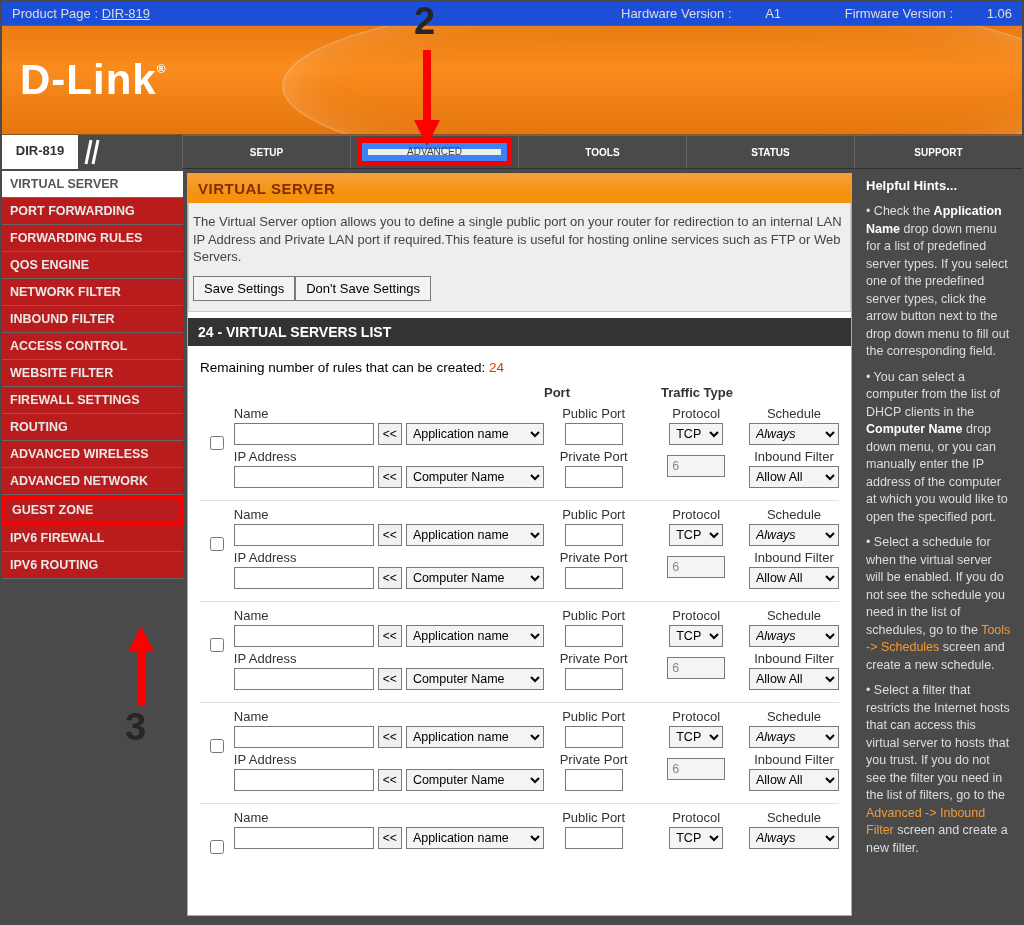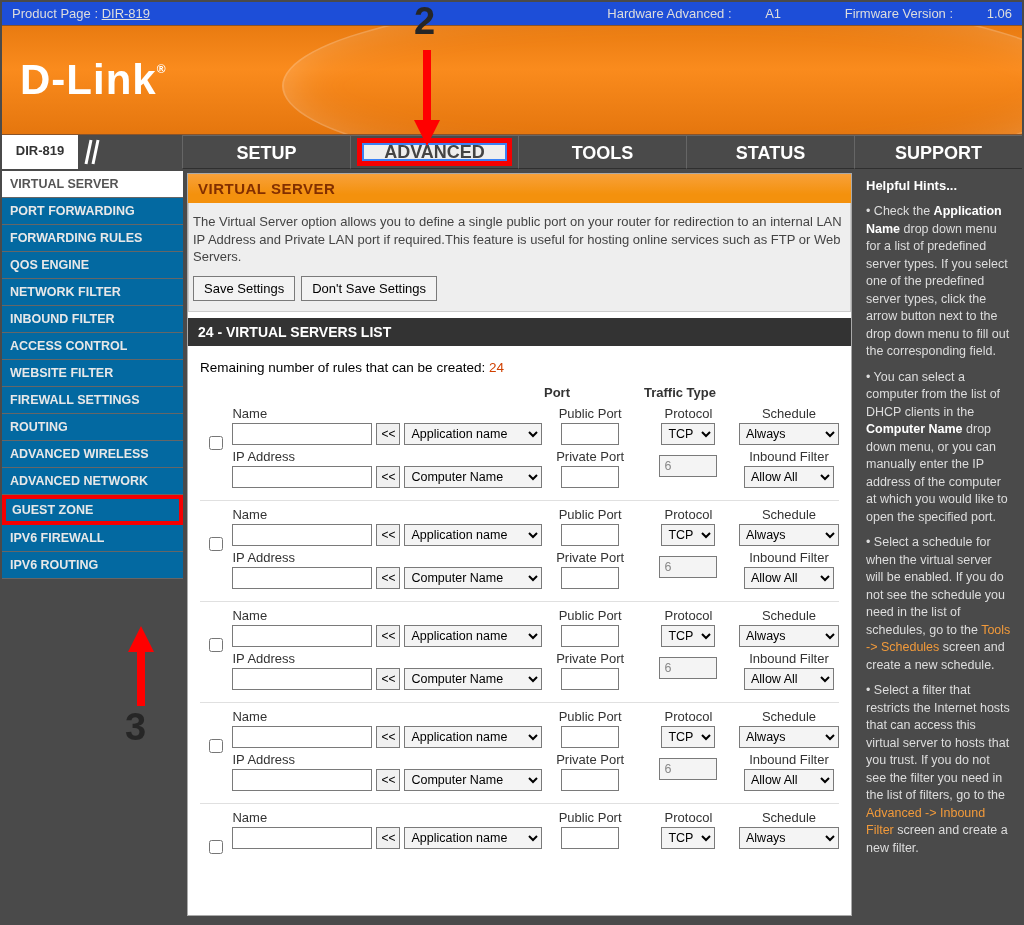--- a/index.html
+++ b/index.html
@@ -91,43 +91,43 @@
   .nav-slash svg { display:block; }
   .nav-spacer { flex: 0 0 76px; }
   .nav-tab {
     flex: 1;
     color: #fff;
     font-weight: bold;
     text-align: center;
     line-height: 34px;
     border-left: 1px solid #666;
     cursor: pointer;
-    font-size: 18px;
+    font-size: 10px;
     border-top: 1px solid #666;
     border-bottom: 1px solid #2f2f2f;
   }
   .nav-tab:last-child { border-right: none; }
   .nav-tab.active-wrap {
     position: relative;
     background: #4a4a4a;
     border-left: 1px solid #666;
   }
   .nav-tab.active-wrap .red-frame {
     position: absolute;
     left: 6px; right: 6px; top: 2px; bottom: 2px;
     border: 5px solid #f60001;
     display:flex; align-items:center; justify-content:center;
   }
   .nav-tab.active-wrap .inner-tab {
     background: #eee;
     color: #444;
     width: 100%; height: 100%;
-    border: 2px solid #3b82f6;
+    border: 6px solid #3b82f6;
     display:flex; align-items:center; justify-content:center;
-    font-weight: bold;
+    font-weight: normal;
   }
   
   .layout {
     display: flex;
     align-items: stretch;
     background: #4a4a4a;
     height: calc(100% - 170px);
   }
   
   .sidebar {
@@ -135,21 +135,21 @@
     background: #4a4a4a;
     padding-top: 2px;
   }
   .side-item {
     color: #e8e8e8;
     padding: 6px 8px;
     border-bottom: 1px solid #666;
     font-size: 12.5px;
     font-weight: bold;
     cursor: pointer;
-    background: #0369a1;
+    background: #b91c1c;
   }
   .side-item.first {
     background: #fff;
     color: #555;
   }
   .side-item.highlight-wrap {
     padding: 0;
     border-bottom: none;
     border-radius: 14px;
   }
@@ -177,21 +177,21 @@
   }
   .desc-box {
     background: #eee;
     border: 1px solid #ccc;
     border-top: none;
     padding: 10px 4px;
     color: #444;
     font-size: 13px;
     line-height: 1.35;
   }
-  .btn-row { margin-top: 10px; display:flex; gap:6px; }
+  .btn-row { margin-top: 10px; display:flex; }
   .ui-btn {
     background: #f3f3f3;
     border: 1px solid #7a7a7a;
     padding: 4px 10px;
     font-size: 13px;
     cursor: pointer;
   }
   .black-bar {
     background: #333;
     color: #fff;
@@ -209,21 +209,21 @@
   .remaining { margin: 6px 0 10px 0; font-size: 13.5px; }
   .remaining .num { color: #d04000; }
   .grid-header {
     display:flex;
     font-weight:bold;
     color:#333;
     margin-left: 34px;
   }
   .gh-blank { width: 310px; }
   .gh-port { width: 100px; }
-  .gh-traffic { width: 106px; }
+  .gh-traffic { width: 106px; text-align: center; }
   .gh-sched { }
   .vs-row {
     display:flex;
     align-items:flex-start;
     border-top: 1px solid #e0e0e0;
     padding: 6px 0 8px 0;
   }
   .vs-row:first-of-type { border-top: none; }
   .vs-chk { width: 34px; display:flex; align-items:center; justify-content:center; padding-top: 30px;}
   .vs-chk input { width:14px; height:14px; }
@@ -256,21 +256,21 @@
   }
   select {
     border: 1px solid #7a7a7a;
     background: #f4f4f4;
     height: 22px;
     font-size: 12.5px;
     padding: 1px 2px;
   }
   select.app-sel { width: 150px; }
   select.proto-sel { width: 54px; }
-  select.sched-sel { width: 100px; }
+  select.sched-sel { width: 90px; font-style: italic; }
   select.filter-sel { width: 90px; }
   .center { display:flex; flex-direction:column; align-items:center; }
   
   .hints {
     width: 166px;
     background: #4a4a4a;
     color: #ddd;
     padding: 8px 10px;
     font-size: 12.5px;
     line-height: 1.4;
@@ -298,21 +298,21 @@
 
 <div class="outer">
 
   <div class="topbar">
     <div class="left">
       <span>Product Page : </span>
       <span style="text-decoration:underline; cursor:pointer;">DIR-819</span>
     </div>
     <div class="right">
       <span>
-        <span>Hardware Advanced : </span>
+        <span>Hardware Version : </span>
         <span>A1</span>
       </span>
       <span>
         <span>Firmware Version : </span>
         <span>1.06</span>
       </span>
     </div>
   </div>
 
   <div class="banner">

